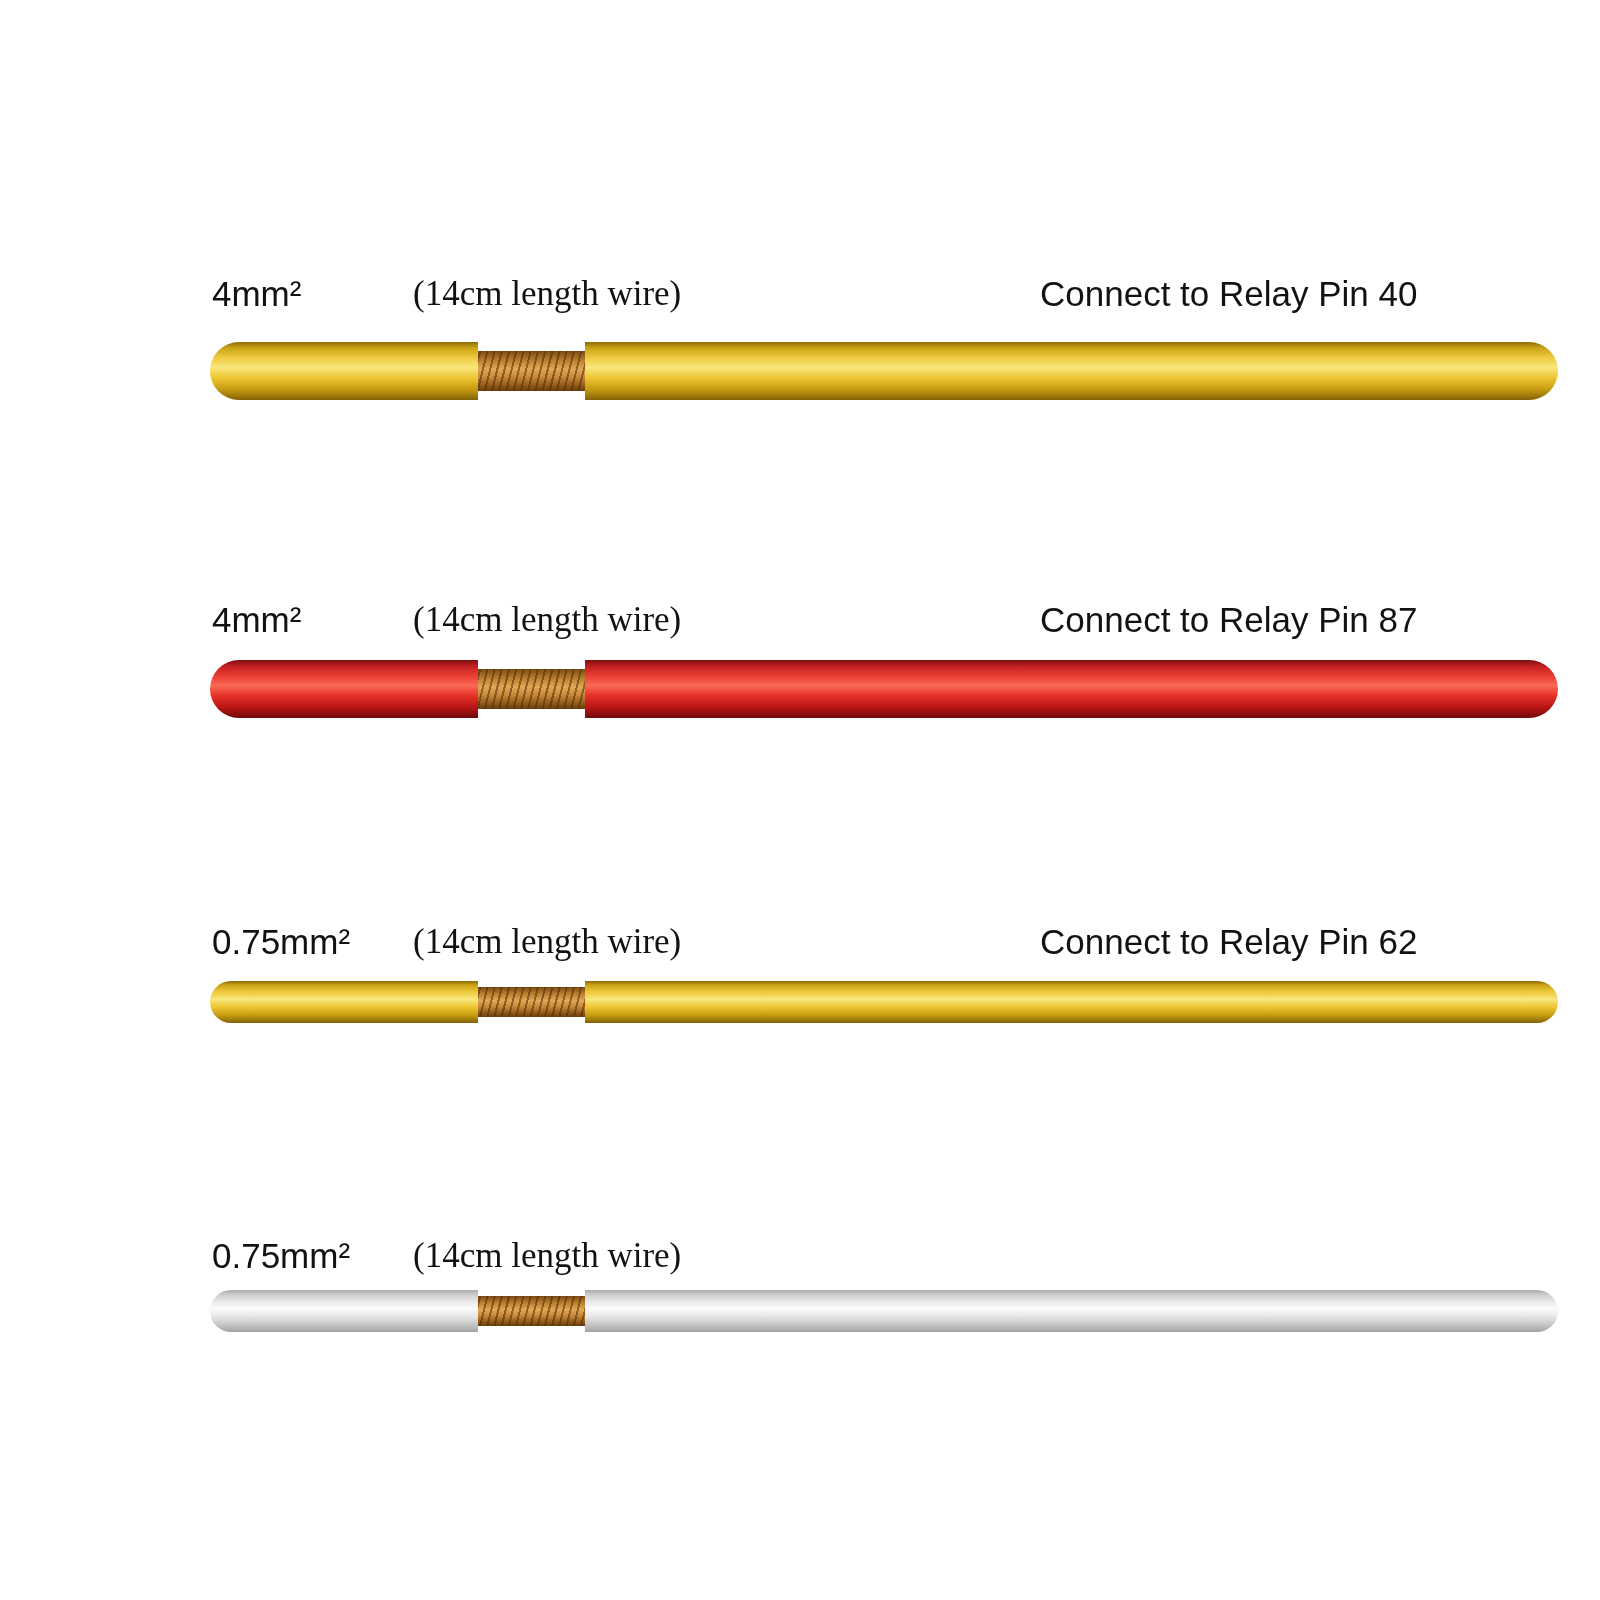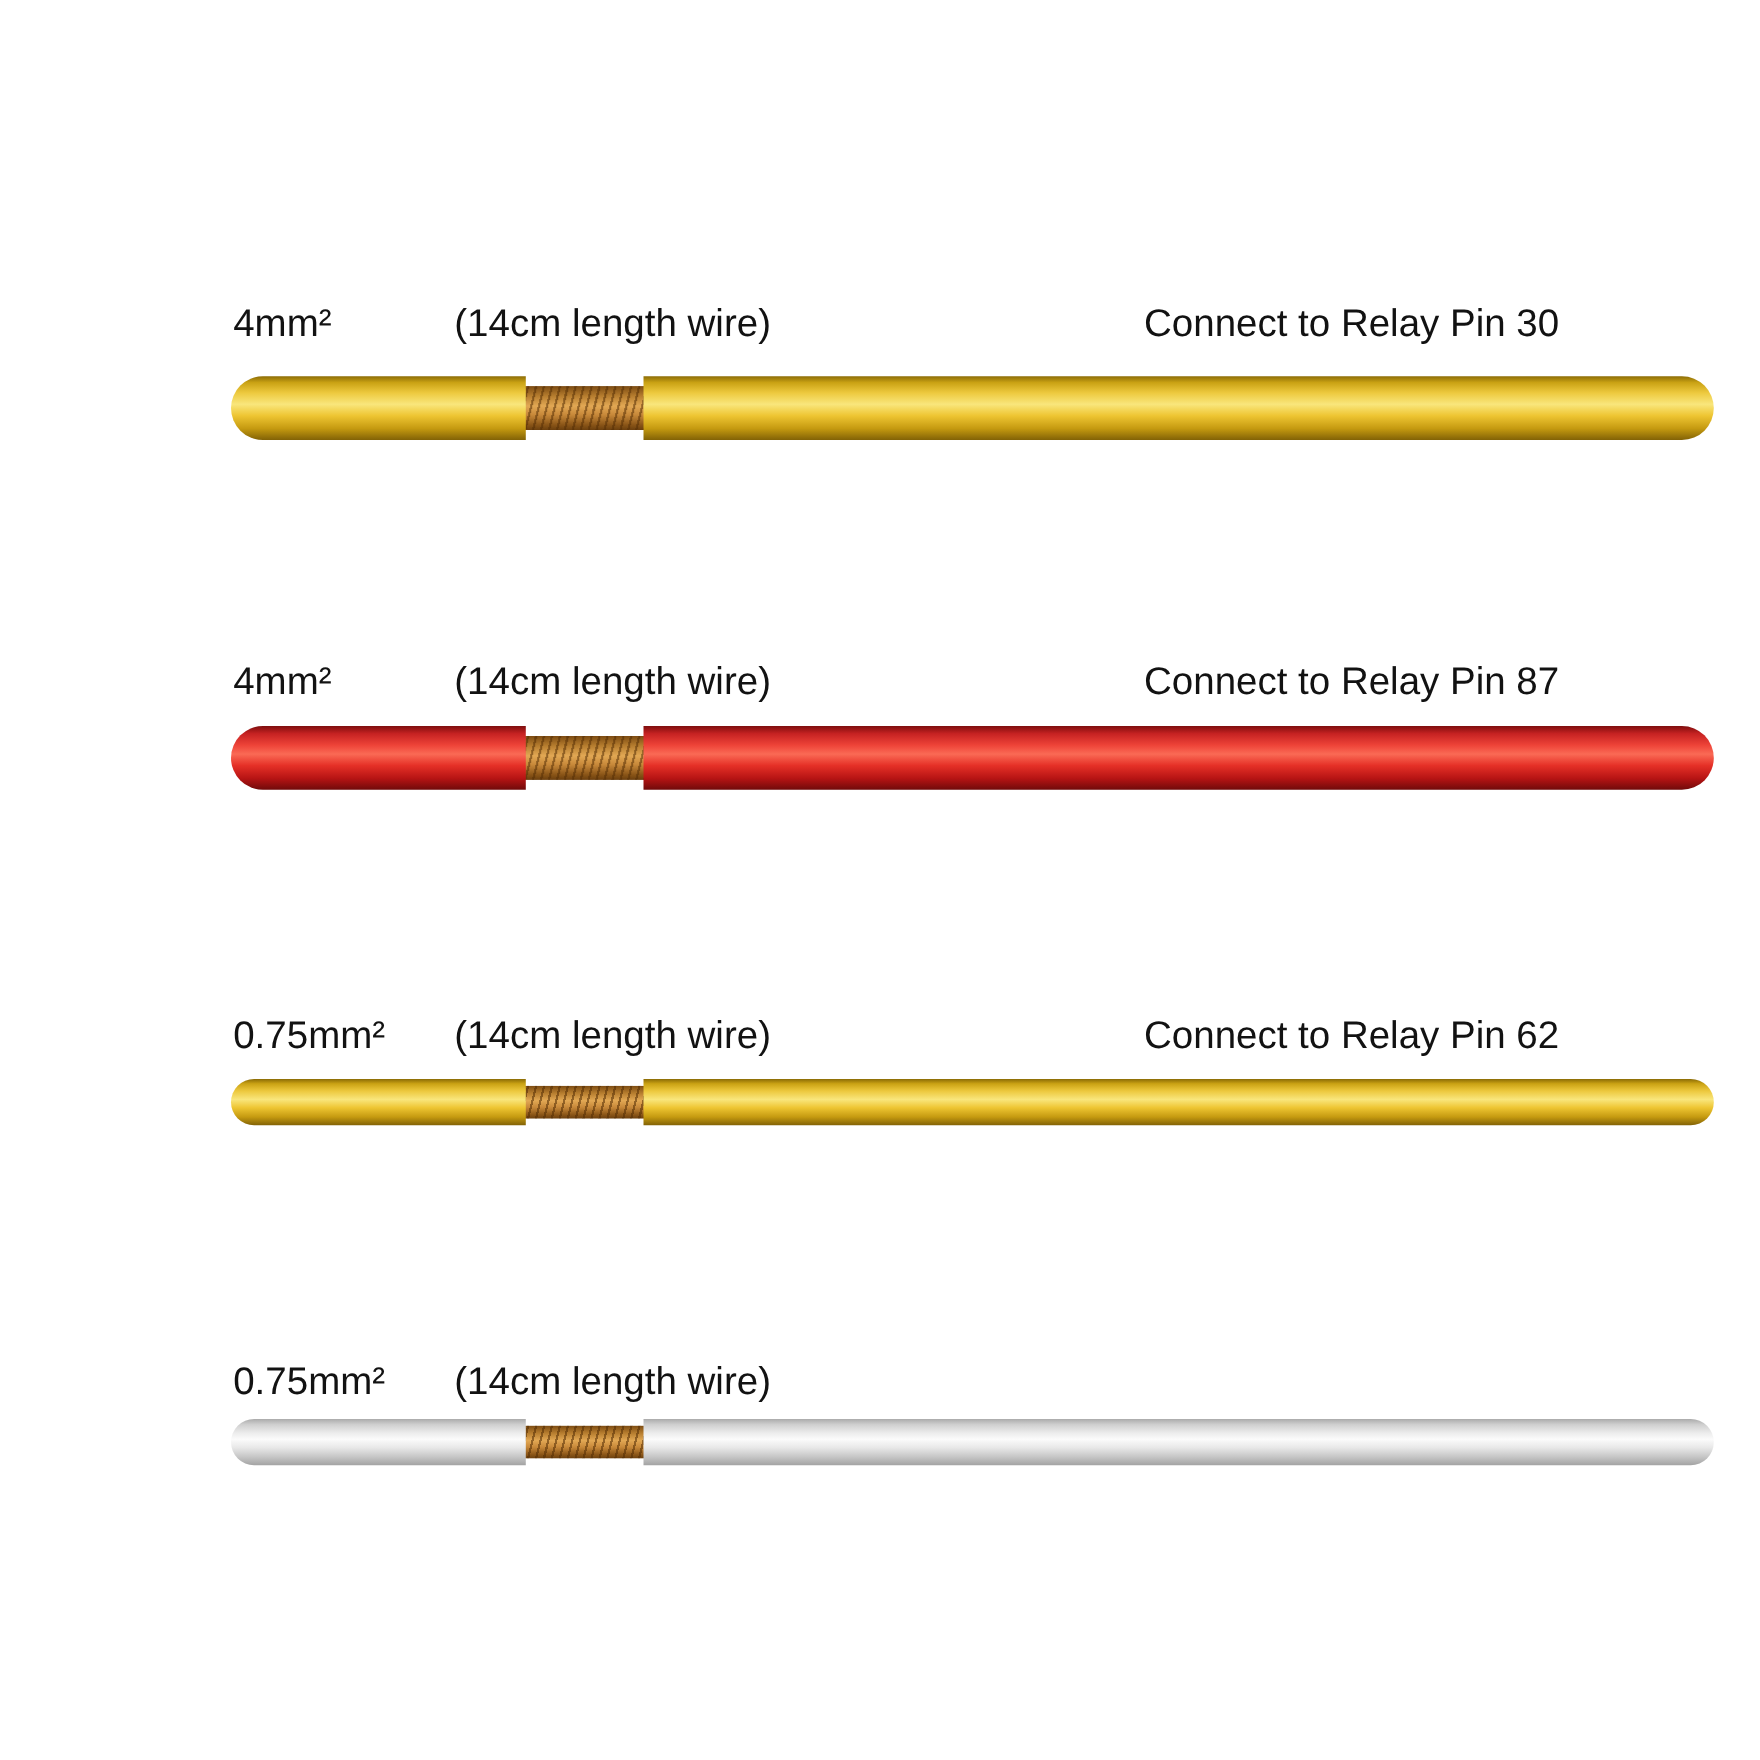--- a/index.html
+++ b/index.html
@@ -19,21 +19,21 @@
   }
   .lbl{
     position:absolute;
     top:0;
     font-size:35px;
     line-height:48px;
     color:#121212;
     white-space:nowrap;
   }
   .lbl.gauge{left:212px;}
-  .lbl.length{left:413px;}
+  .lbl.length{left:413px;font-family:Liberation Serif, serif;}
   .lbl.connect{left:1040px;}
 
   .wire{
     position:absolute;
     left:210px;
     right:42px;
   }
   .wire.thick{height:58px;}
   .wire.thin{height:42px;}
 
@@ -89,21 +89,21 @@
 </style>
 </head>
 <body>
 
 <div class="canvas">
 
   <section class="wire-group" data-color="yellow">
     <div class="labels" style="top:270px">
       <span class="lbl gauge">4mm²</span>
       <span class="lbl length">(14cm length wire)</span>
-      <span class="lbl connect">Connect to Relay Pin 30</span>
+      <span class="lbl connect">Connect to Relay Pin 40</span>
     </div>
     <div class="wire thick" style="top:342px">
       <div class="copper"></div>
       <div class="seg left-seg"></div>
       <div class="seg right-seg"></div>
     </div>
   </section>
 
   <section class="wire-group" data-color="red">
     <div class="labels" style="top:596px">

